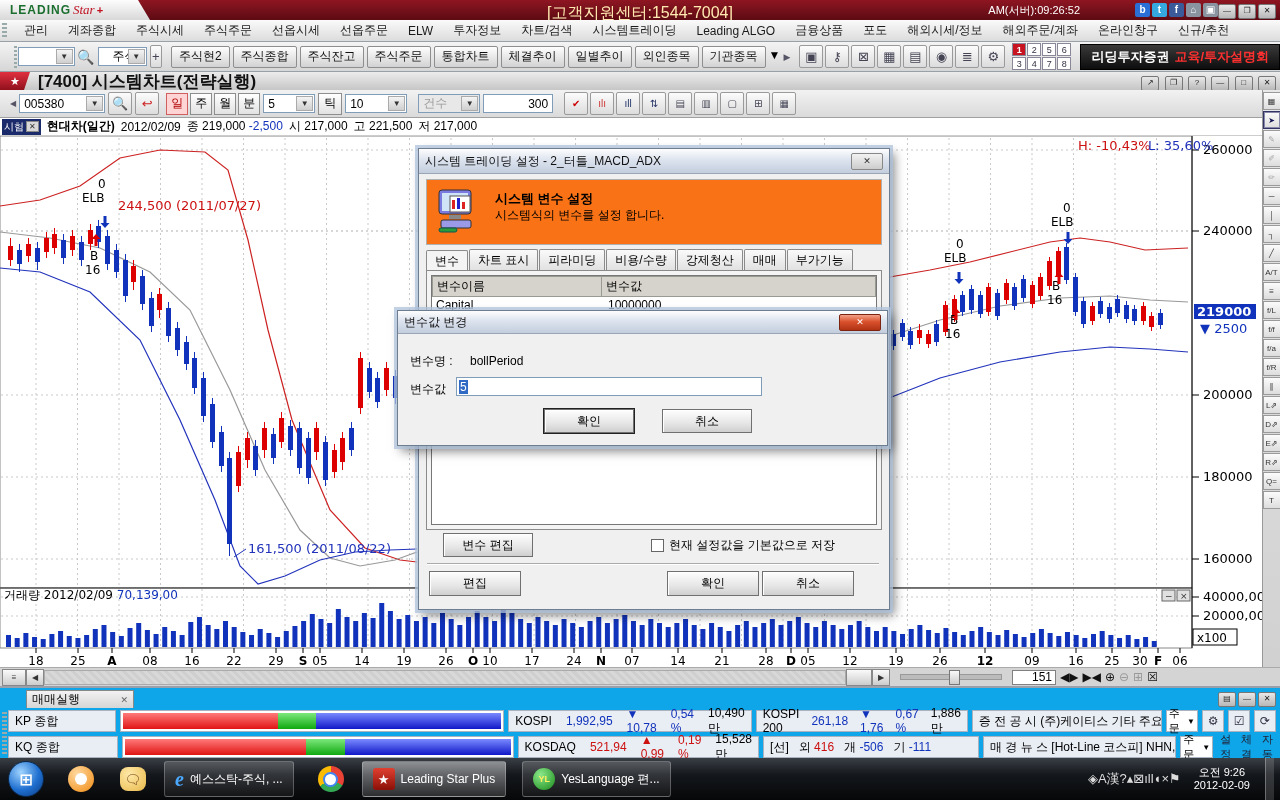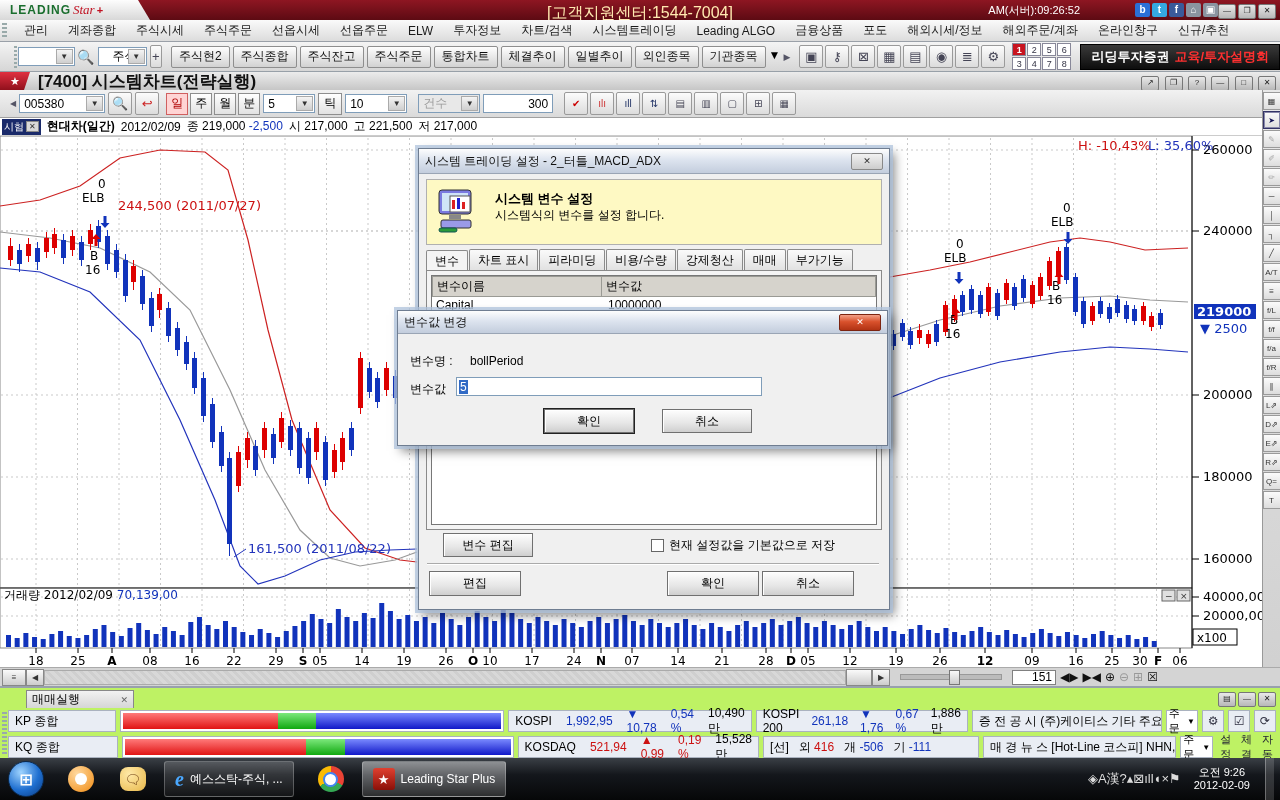--- a/index.html
+++ b/index.html
@@ -72,21 +72,21 @@
     font-size:8px;display:flex;align-items:center;justify-content:center;color:#333;}
   .rt.sel{border-color:#336;box-shadow:inset 0 0 0 1px #88a;color:#115;}
   .rt.dis{color:#aaa;}
   
   #navrow{left:0;top:667px;width:1280px;height:19px;background:#d4d4d4;border-top:1px solid #aaa;display:flex;align-items:center;box-sizing:border-box;}
   .scrl{height:15px;background:linear-gradient(#fafafa,#ccc);border:1px solid #888;display:inline-flex;align-items:center;justify-content:center;font-size:8px;color:#333;}
   #navinput{width:44px;height:15px;border:1px solid #808080;background:#fff;text-align:right;font-size:12px;padding-right:3px;box-sizing:border-box;}
   .navic{font-size:12px;margin-left:4px;color:#111;}
   .navic.dis{color:#999;}
   
-  #bottom{left:0;top:686px;width:1280px;height:72px;background:#bef264;border-top:2px solid #98a0ac;box-sizing:border-box;}
+  #bottom{left:0;top:686px;width:1280px;height:72px;background:#0ea5e9;border-top:2px solid #98a0ac;box-sizing:border-box;}
   #btab{position:absolute;left:26px;top:2px;width:96px;height:17px;background:linear-gradient(#f2f2f2,#d6d6d6);
     border:1px solid #888;border-bottom:none;display:flex;align-items:center;justify-content:space-between;padding:0 5px;font-size:12px;}
   #bwin{position:absolute;right:4px;top:2px;}
   .brow{position:absolute;left:8px;width:1268px;height:24px;display:flex;align-items:center;gap:4px;}
   .cell{background:#e9edf4;border:1px solid #aab2bf;height:22px;display:flex;align-items:center;box-sizing:border-box;padding:0 6px;}
   .idxbar{width:552px;background:#fff;padding:2px;gap:0;}
   .seg{height:16px;display:inline-block;}
   .news{width:268px;overflow:hidden;white-space:nowrap;font-size:12px;}
   .ocombo{width:44px;justify-content:space-between;background:#fff;font-size:11px;padding:0 2px;}
   .sideic{width:22px;justify-content:center;font-size:12px;color:#334;}
@@ -870,21 +870,21 @@
       <span class="sidelbl">체결</span>
       <span class="sidelbl">자동</span>
     </div>
   </div>
 
   <div class="dlg abs" style="left:418px;top:148px;width:470px;height:460px;z-index:20;">
     <div class="dlg-title">
       <span>시스템 트레이딩 설정 - 2_터틀_MACD_ADX</span>
       <span class="closebtn">✕</span>
     </div>
-    <div class="abs" style="left:7px;top:30px;width:454px;height:64px;background:#fef9c3;border:1px solid #b0b0b0;">
+    <div class="abs" style="left:7px;top:30px;width:454px;height:64px;background:#f97316;border:1px solid #b0b0b0;">
       <span class="abs" style="left:10px;top:8px;">
         <svg width="44" height="46" viewBox="0 0 44 46">
           <rect x="2" y="2" width="32" height="24" rx="3" fill="#7a7ae0" stroke="#333"></rect>
           <rect x="5" y="5" width="26" height="18" fill="#cfe4f7"></rect>
           <rect x="13" y="8" width="20" height="16" fill="#fff" stroke="#555"></rect>
           <rect x="15" y="12" width="3" height="9" fill="#d22"></rect>
             <rect x="20" y="10" width="3" height="11" fill="#22c"></rect>
           <rect x="25" y="14" width="3" height="7" fill="#d22"></rect>
           <rect x="12" y="27" width="12" height="4" fill="#888"></rect>
           <rect x="4" y="32" width="30" height="8" rx="2" fill="#9a9ae8" stroke="#333"></rect>
@@ -963,20 +963,24 @@
     </div>
     <div class="tk-ic">
       <span style="width:26px;height:26px;border-radius:50%;background:conic-gradient(#ea4335 0 33%,#34a853 33% 66%,#fbbc05 66% 100%);display:inline-flex;align-items:center;justify-content:center;">
         <span style="width:11px;height:11px;border-radius:50%;background:#fff;border:2px solid #4285f4;"></span>
         </span>
     </div>
     <div class="tkbtn active">
       <span style="width:22px;height:22px;background:linear-gradient(#e04030,#8a1008);border-radius:3px;display:inline-flex;align-items:center;justify-content:center;color:#fff;font-size:13px;">★</span>
       <span>Leading Star Plus</span>
     </div>
+    <div class="tkbtn">
+      <span style="width:22px;height:22px;background:radial-gradient(circle at 35% 30%,#8ae88a,#1a8a1a);border-radius:50%;display:inline-flex;align-items:center;justify-content:center;color:#ffef60;font-size:9px;font-weight:bold;">YL</span>
+      <span>YesLanguage 편...</span>
+    </div>
     <div id="tray">
       <span id="trayicons"><span class="trayic">◈</span><span class="trayic">A</span><span class="trayic">漢</span><span class="trayic">?</span><span class="trayic">▴</span><span class="trayic">⊠</span><span class="trayic">ıll</span><span class="trayic">◖×</span><span class="trayic">⚑</span></span>
       <div id="clock">
         <div>오전 9:26</div>
         <div>2012-02-09</div>
       </div>
       <div id="showdesk"></div>
     </div>
   </div>
 </div>

